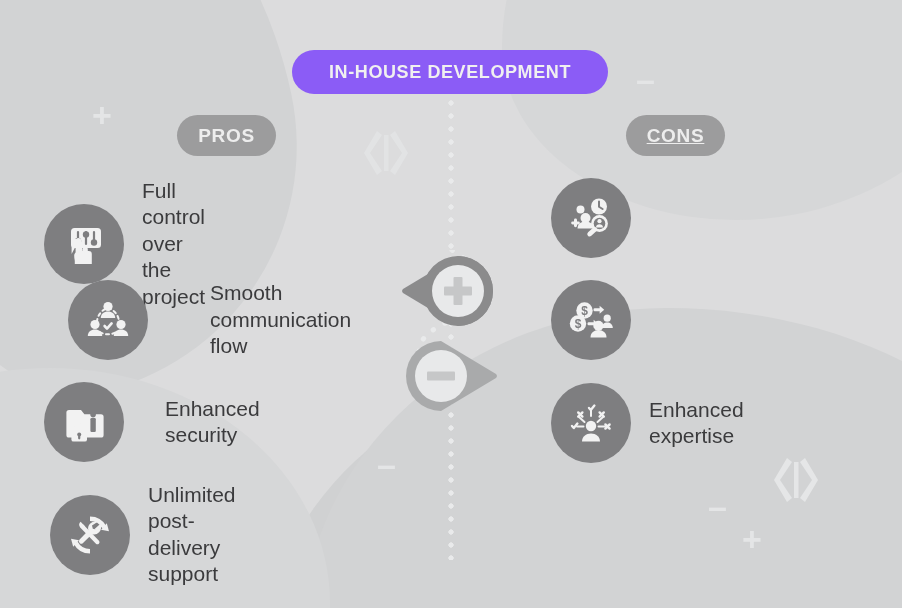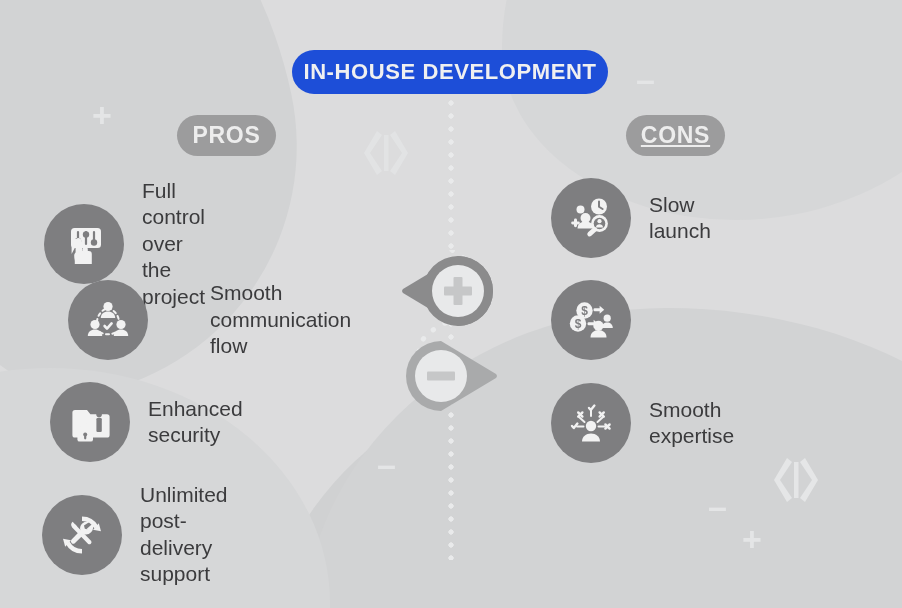--- a/index.html
+++ b/index.html
@@ -118,43 +118,43 @@
     pointer-events: none;
   }
 
   
   .title-pill {
     position: absolute;
     left: 292px;
     top: 50px;
     width: 316px;
     height: 44px;
-    background: #1d4ed8;
+    background: #8b5cf6;
     border-radius: 22px;
     display: flex;
     align-items: center;
     justify-content: center;
     color: #f0f0f0;
-    font-size: 22px;
+    font-size: 18px;
     font-weight: 700;
     letter-spacing: 0.6px;
     white-space: nowrap;
   }
 
   
   .col-pill {
     position: absolute;
     height: 41px;
     background: #9c9c9d;
     border-radius: 21px;
     display: flex;
     align-items: center;
     justify-content: center;
     color: #ededed;
-    font-size: 23px;
+    font-size: 19px;
     font-weight: 700;
     letter-spacing: 0.7px;
   }
   .pill-pros { left: 177px; top: 115px; width: 99px; }
   .pill-cons { left: 626px; top: 115px; width: 99px; text-decoration: underline; }
 
   
   .col {
     position: absolute;
     top: 0;
@@ -183,22 +183,22 @@
     color: #3b3b3d;
     font-size: 21px;
     line-height: 1.26;
     white-space: pre-line;
     font-weight: 400;
   }
 
   
   .item-l1 { left: 44px; top: 178px; }
   .item-l2 { left: 68px; top: 280px; gap: 44px; }
-  .item-l3 { left: 50px; top: 382px; }
-  .item-l4 { left: 42px; top: 482px; justify-content: space-between; }
+  .item-l3 { left: 44px; top: 382px; gap: 23px; }
+  .item-l4 { left: 50px; top: 482px; justify-content: space-between; }
 
   
   .item-r1 { left: 551px; top: 178px; }
   .item-r2 { left: 551px; top: 280px; }
   .item-r3 { left: 551px; top: 383px; }
 
   
   .marker {
     position: absolute;
     width: 92px;
@@ -363,21 +363,20 @@
             <rect x="4.2" y="27.4" width="8.6" height="3" rx="1.4"></rect>
             <rect x="7" y="24.6" width="3" height="8.6" rx="1.4"></rect>
           </g>
           <circle cx="32.5" cy="29.5" r="8.4" fill="#f2f2f2"></circle>
           <circle cx="32.5" cy="29.5" r="5.8" fill="#7e7e80"></circle>
           <circle cx="32.5" cy="27.2" r="2.1" fill="#f2f2f2"></circle>
           <path d="M29 33.4 c0 -2 1.6 -3.2 3.5 -3.2 s3.5 1.2 3.5 3.2 Z" fill="#f2f2f2"></path>
           <rect x="19.5" y="35.6" width="11.5" height="4.8" rx="2.4" fill="#f2f2f2" transform="rotate(-42 25 38)"></rect>
         </svg>
       </div>
-      <div class="item-label">Slow launch</div>
     </div>
 
     <div class="item item-r2">
       <div class="icon-circle">
         <svg width="48" height="48" viewBox="0 0 48 48" aria-hidden="true">
           <circle cx="17.5" cy="14.5" r="8.2" fill="#f2f2f2"></circle>
           <text x="17.5" y="19.4" font-family="'Liberation Sans', sans-serif" font-size="12" font-weight="700" fill="#7e7e80" text-anchor="middle">$</text>
           <circle cx="11" cy="27.5" r="8.2" fill="#f2f2f2"></circle>
           <text x="11" y="32.4" font-family="'Liberation Sans', sans-serif" font-size="12" font-weight="700" fill="#7e7e80" text-anchor="middle">$</text>
           <g fill="#f2f2f2">
@@ -411,17 +410,17 @@
             <line x1="32.6" y1="13.4" x2="36.8" y2="17.6"></line>
               <line x1="36.8" y1="13.4" x2="32.6" y2="17.6"></line>
             <line x1="38.4" y1="25.4" x2="42.6" y2="29.6"></line>
               <line x1="42.6" y1="25.4" x2="38.4" y2="29.6"></line>
           </g>
           <path d="M5 27 l1.8 2 l3.6 -4.4" stroke="#f2f2f2" stroke-width="2.4" fill="none" stroke-linecap="round" stroke-linejoin="round"></path>
           <circle cx="24" cy="27" r="5.2" fill="#f2f2f2"></circle>
           <path d="M15 42.5 c0 -5 4 -8 9 -8 s9 3 9 8 Z" fill="#f2f2f2"></path>
         </svg>
       </div>
-      <div class="item-label">Smooth expertise</div>
+      <div class="item-label">Enhanced expertise</div>
     </div>
   </div>
 
 </div>
 
 </body></html>

